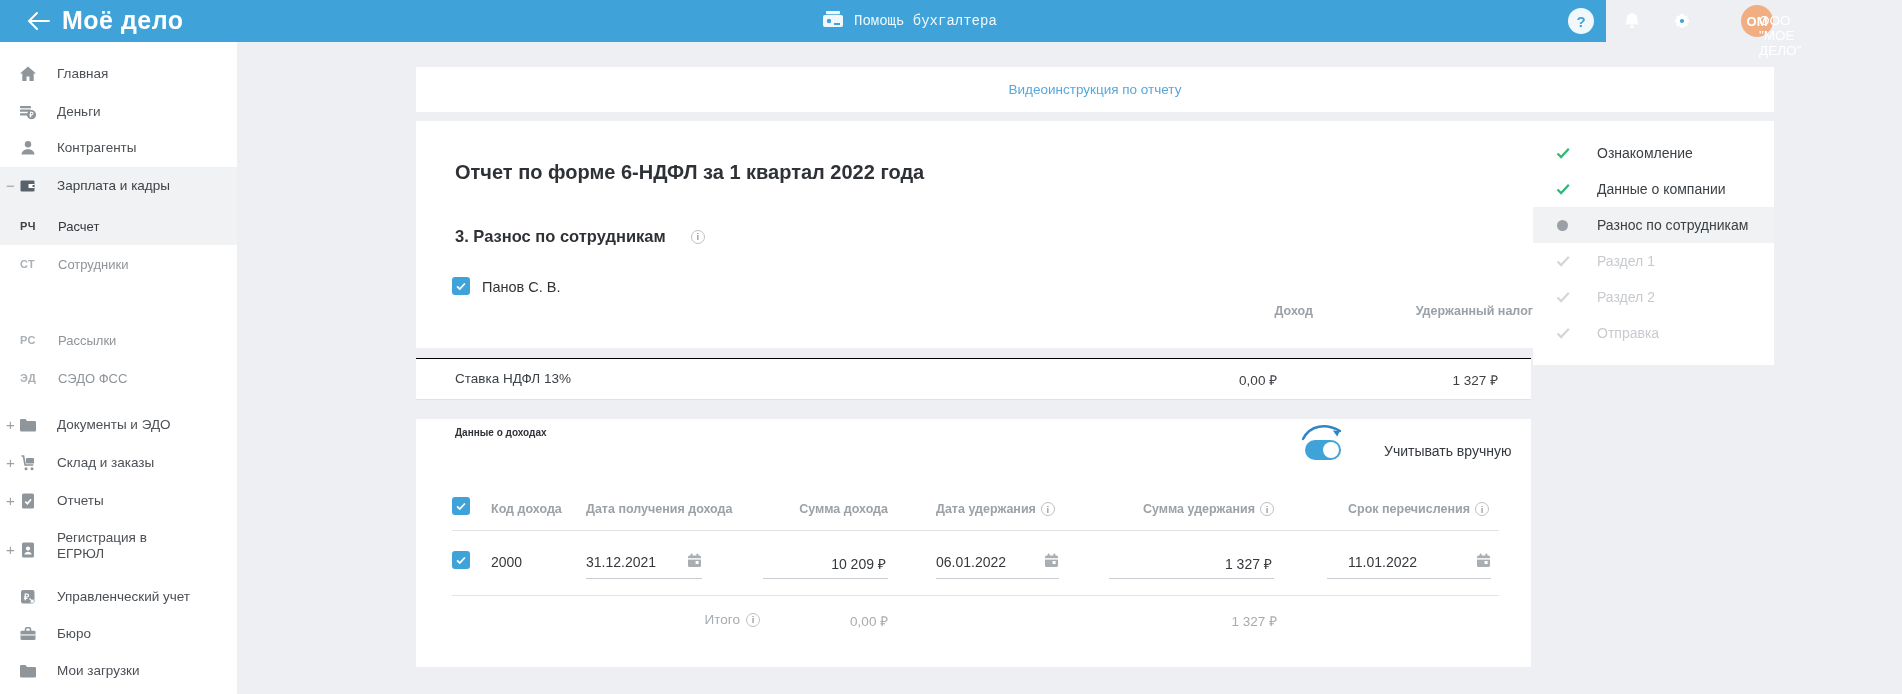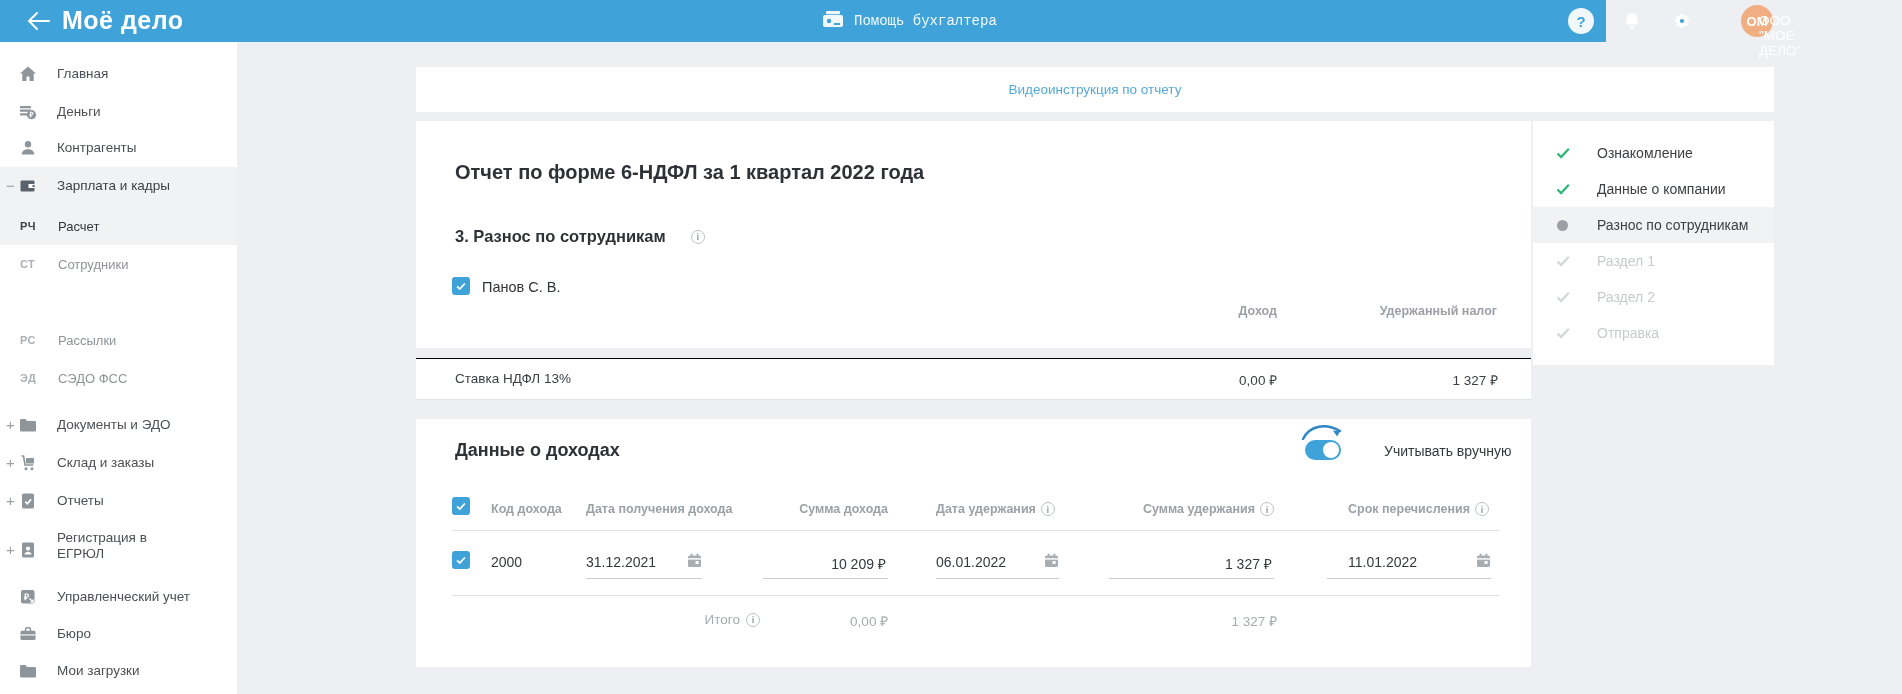--- a/index.html
+++ b/index.html
@@ -34,40 +34,40 @@
   .s-abbr.dark{color:#3d4247;}
   .s-sublabel{position:absolute;left:58px;top:12px;font-size:13px;color:#8f9499;}
   .s-sublabel.dark{color:#34383c;}
 
   
   .videobar{position:absolute;left:416px;top:67px;width:1358px;height:45px;background:#fff;
     display:flex;align-items:center;justify-content:center;}
   .video-link{color:#55a9d9;font-size:13.5px;cursor:pointer;}
 
   
-  .block1{position:absolute;left:416px;top:121px;width:1115px;height:227px;background:#fff;}
+  .block1{position:absolute;left:416px;top:121px;width:1115px;height:227px;background:#fff;padding-left:36px;}
   .block2{position:absolute;left:416px;top:358px;width:1115px;height:42px;background:#fff;
     border-top:1px solid #000000;border-bottom:1px solid #dee2e5;box-sizing:border-box;}
   .block3{position:absolute;left:416px;top:419px;width:1115px;height:248px;background:#fff;}
 
   .r-title{position:absolute;left:39px;top:40px;font-size:20px;font-weight:700;color:#2e3236;}
   .r-section{position:absolute;left:39px;top:106px;font-size:16.5px;font-weight:700;color:#2e3236;display:flex;align-items:center;gap:25px;}
   .chk{width:18px;height:18px;border-radius:3px;background:#3fa3d9;display:inline-flex;align-items:center;justify-content:center;cursor:pointer;}
   .emp-chk{position:absolute;left:36px;top:156px;}
   .emp-name{position:absolute;left:66px;top:158px;font-size:14.5px;color:#2f3337;}
   .colhead{position:absolute;top:183px;font-size:12.5px;font-weight:700;color:#9ba1a6;}
   .colhead.income{right:254px;}
   .colhead.withheld{right:34px;}
 
   .rate-label{position:absolute;left:39px;top:12px;font-size:13.5px;color:#3c4145;}
   .rate-val{position:absolute;top:12px;font-size:13.5px;color:#3c4145;}
   .rate-val.income{right:254px;}
   .rate-val.withheld{right:33px;}
 
-  .inc-title{position:absolute;left:39px;top:21px;font-size:18px;font-weight:700;color:#2e3236;}
+  .inc-title{position:absolute;left:39px;top:8px;font-size:10px;font-weight:700;color:#2e3236;}
   .manual-arrow{position:absolute;left:884px;top:2px;}
   .toggle{position:absolute;left:889px;top:21px;width:36px;height:20px;border-radius:10px;background:#3fa3d9;cursor:pointer;}
   .toggle .knob{position:absolute;right:2px;top:2px;width:16px;height:16px;border-radius:50%;background:#fff;}
   .toggle-label{position:absolute;left:936px;top:24px;font-size:14px;color:#35393d;margin-left:32px;}
 
   .th-row{position:absolute;left:0;top:78px;width:1115px;height:26px;font-size:12.5px;font-weight:700;color:#9ba1a6;}
   .th{position:absolute;top:5px;display:flex;align-items:center;gap:5px;white-space:nowrap;}
   .th-check{position:absolute;left:36px;top:0;}
   .hdr-sep{position:absolute;left:36px;top:111px;width:1047px;height:1px;background:#e0e3e6;}
 

